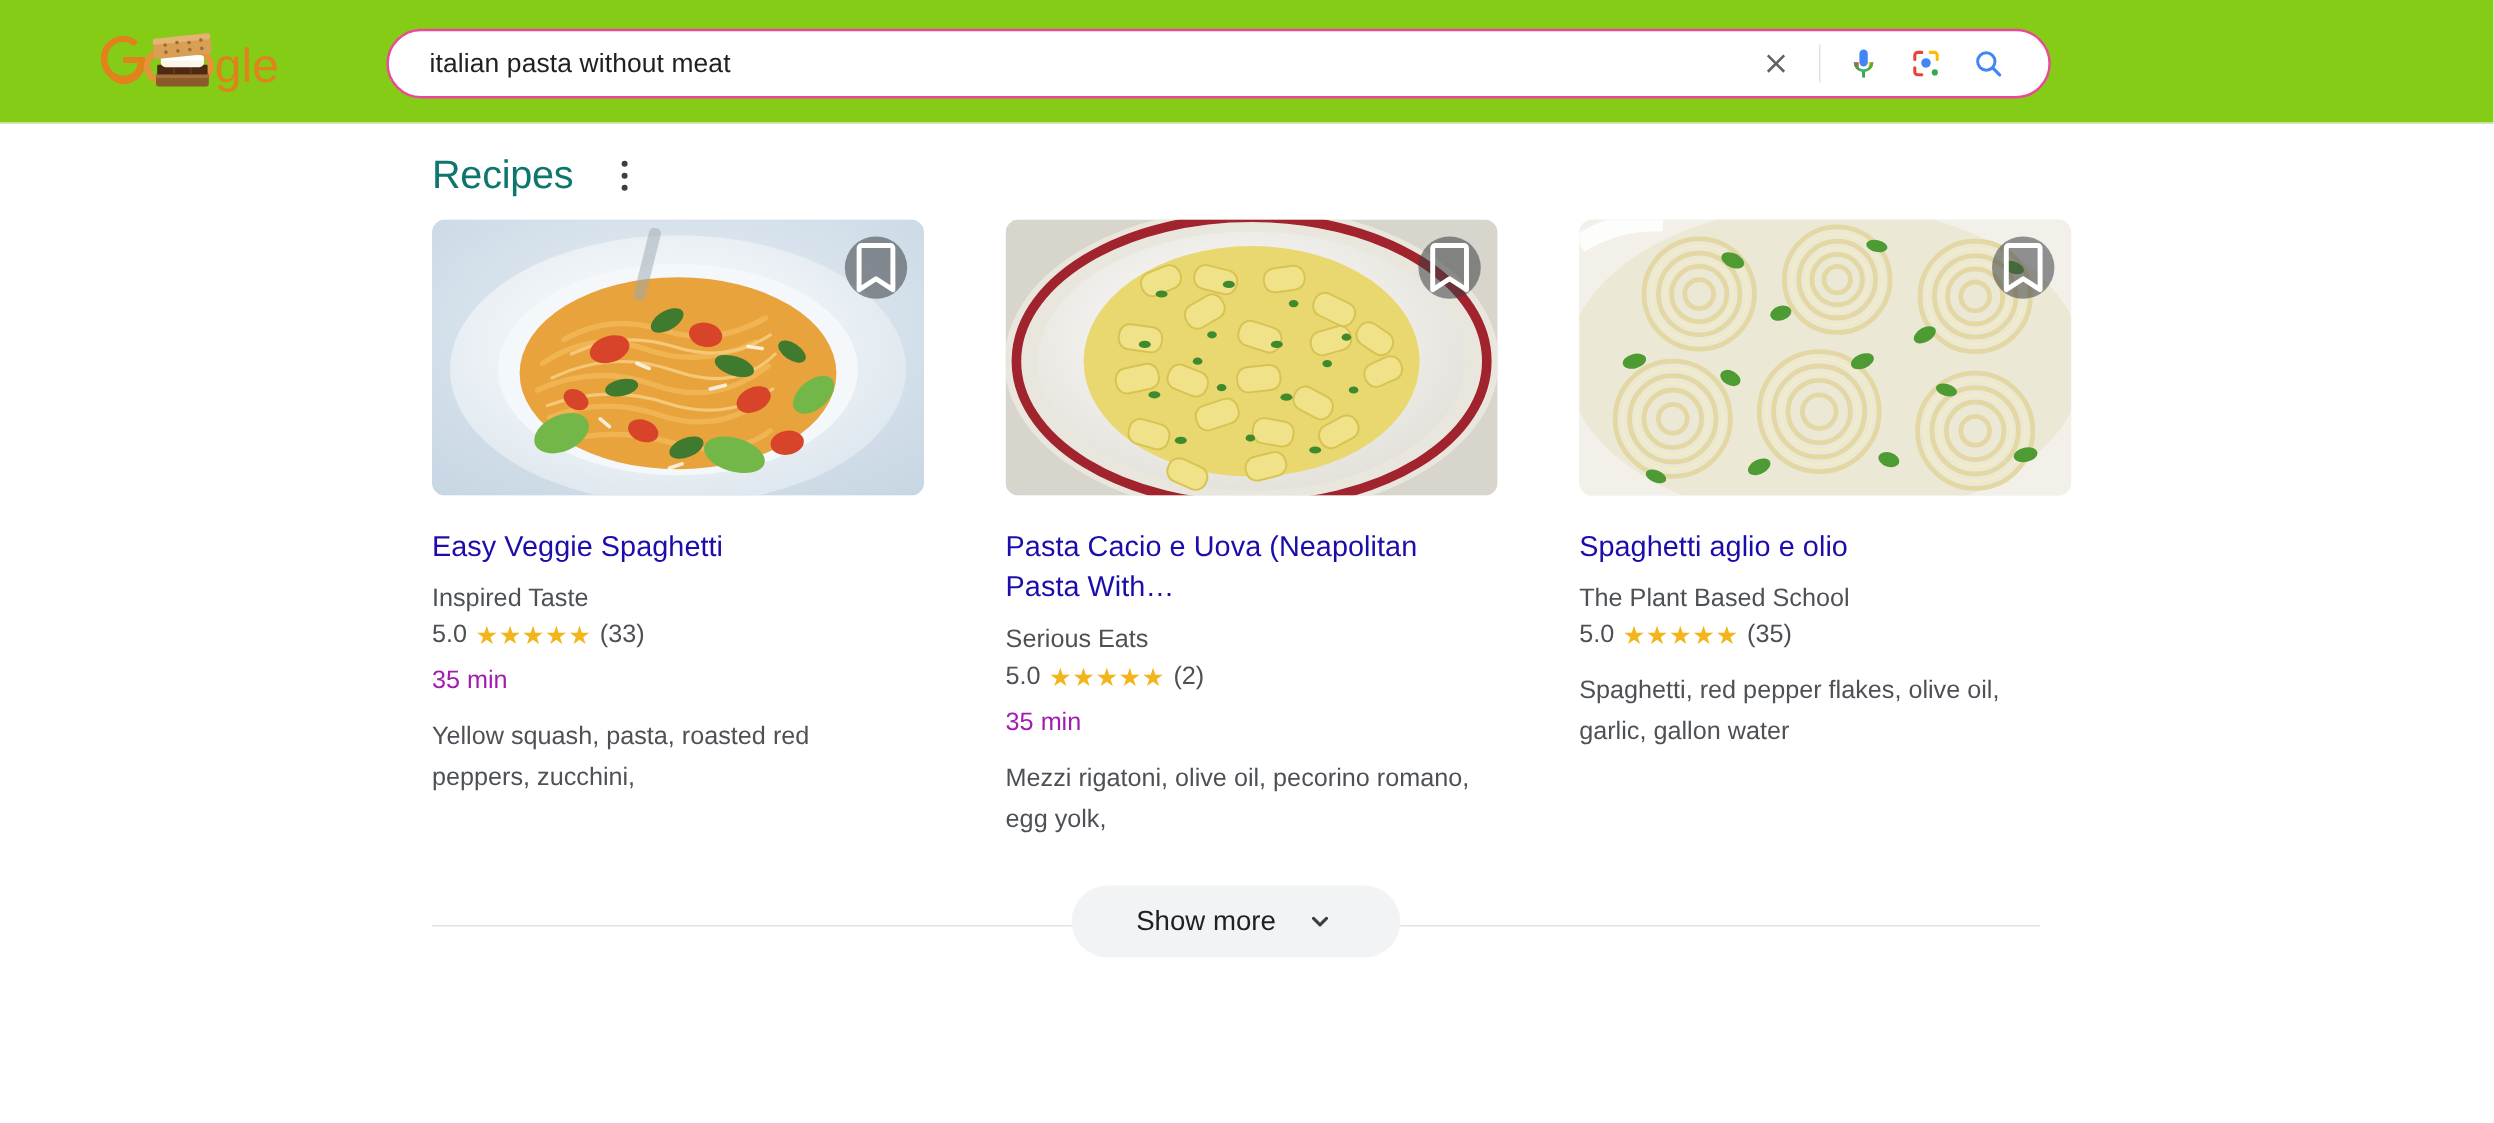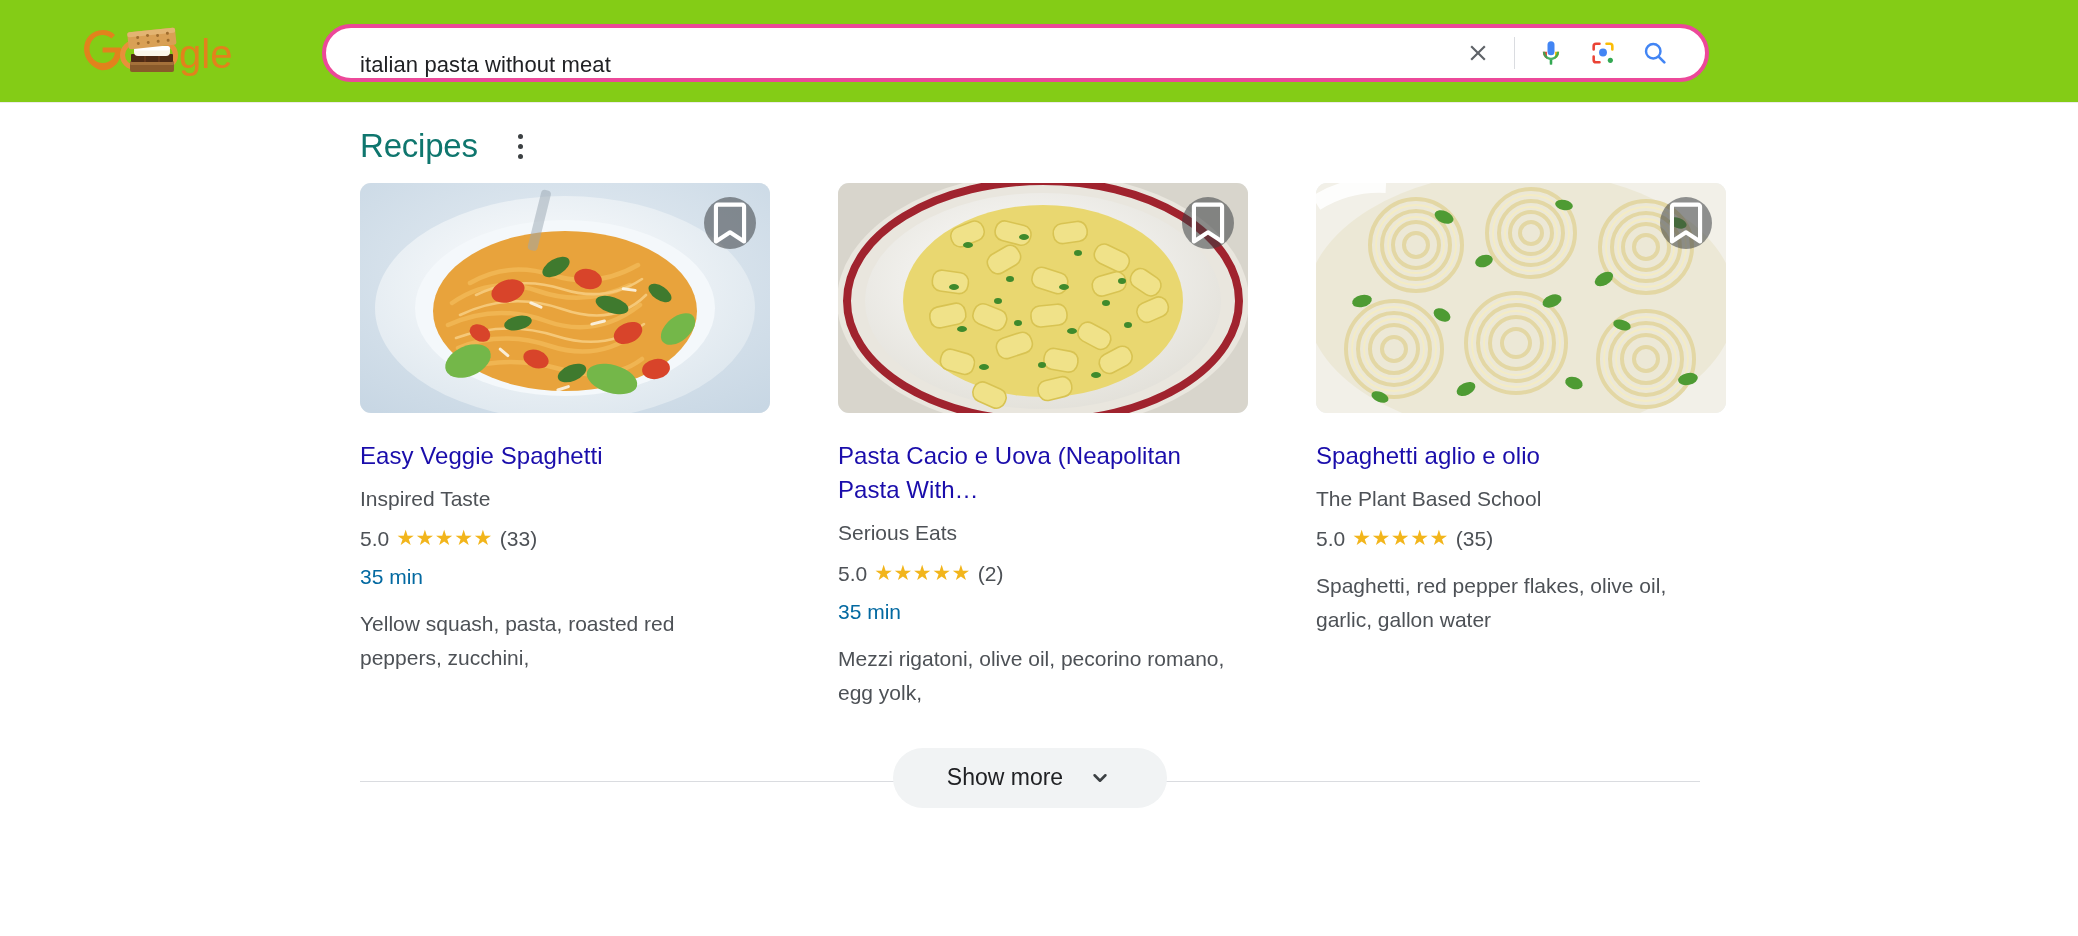--- a/index.html
+++ b/index.html
@@ -33,25 +33,25 @@
     align-items: center;
   }
   .logo-svg { display: block; }
 
   .search-box {
     position: absolute;
     left: 322px;
     top: 24px;
     width: 1387px;
     height: 58px;
-    border: 4px solid #ec4899;
+    border: 2px solid #ec4899;
     border-radius: 29px;
     background: #ffffff;
     display: flex;
-    align-items: flex-end;
+    align-items: center;
     padding: 0 0 0 34px;
   }
   .search-input {
     flex: 1;
     border: none;
     outline: none;
     font-family: "Liberation Sans", sans-serif;
     font-size: 22px;
     color: #202124;
     background: transparent;
@@ -169,37 +169,37 @@
     font-weight: 400;
     letter-spacing: 0.05px;
   }
   .card-site {
     margin-top: 12px;
     font-size: 21px;
     color: #4d5156;
     line-height: 1.35;
   }
   .rating-row {
-    margin-top: 14px;
-    display: flex;
-    align-items: flex-start;
+    margin-top: 4px;
+    display: flex;
+    align-items: flex-end;
     font-size: 21px;
     color: #4d5156;
     gap: 7px;
   }
   .stars {
     color: #f2b51b;
     font-size: 21px;
     letter-spacing: 0.5px;
     line-height: 1;
   }
   .card-time {
     margin-top: 14px;
     font-size: 21px;
-    color: #0369a1;
+    color: #a21caf;
   }
   .card-ing {
     margin-top: 18px;
     font-size: 21px;
     color: #4d5156;
     line-height: 1.62;
     max-width: 400px;
   }
 
   

